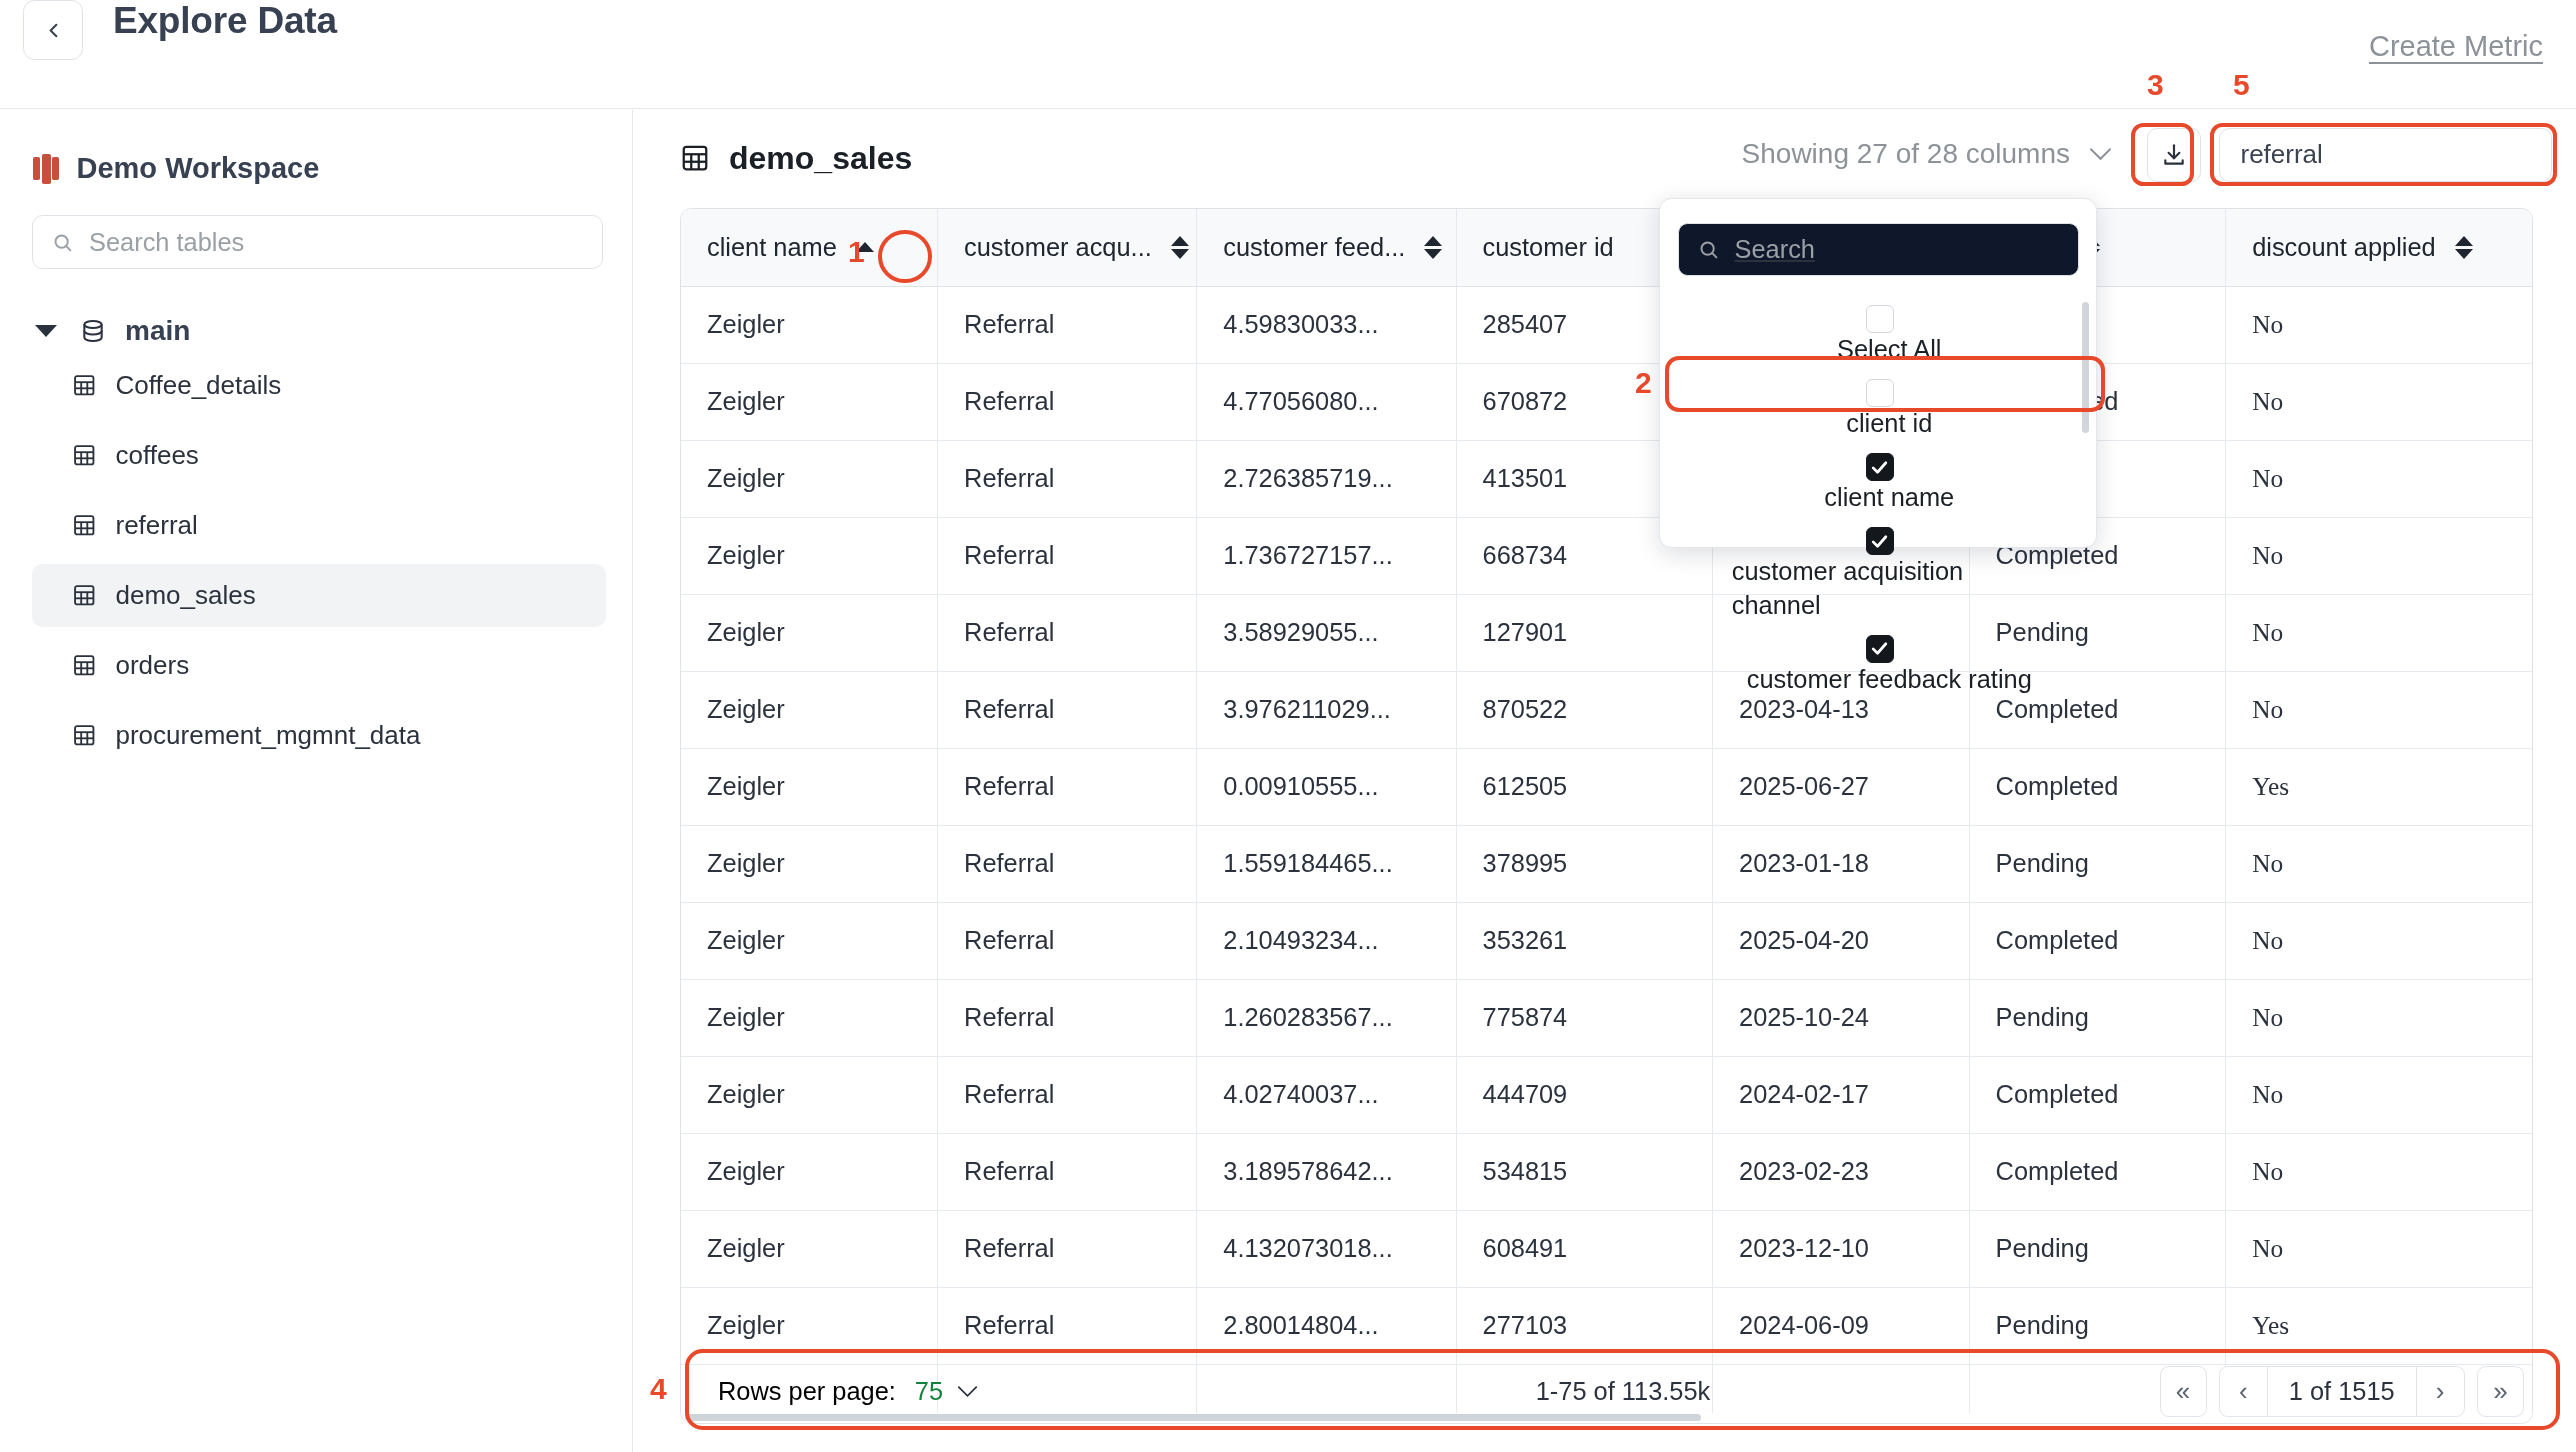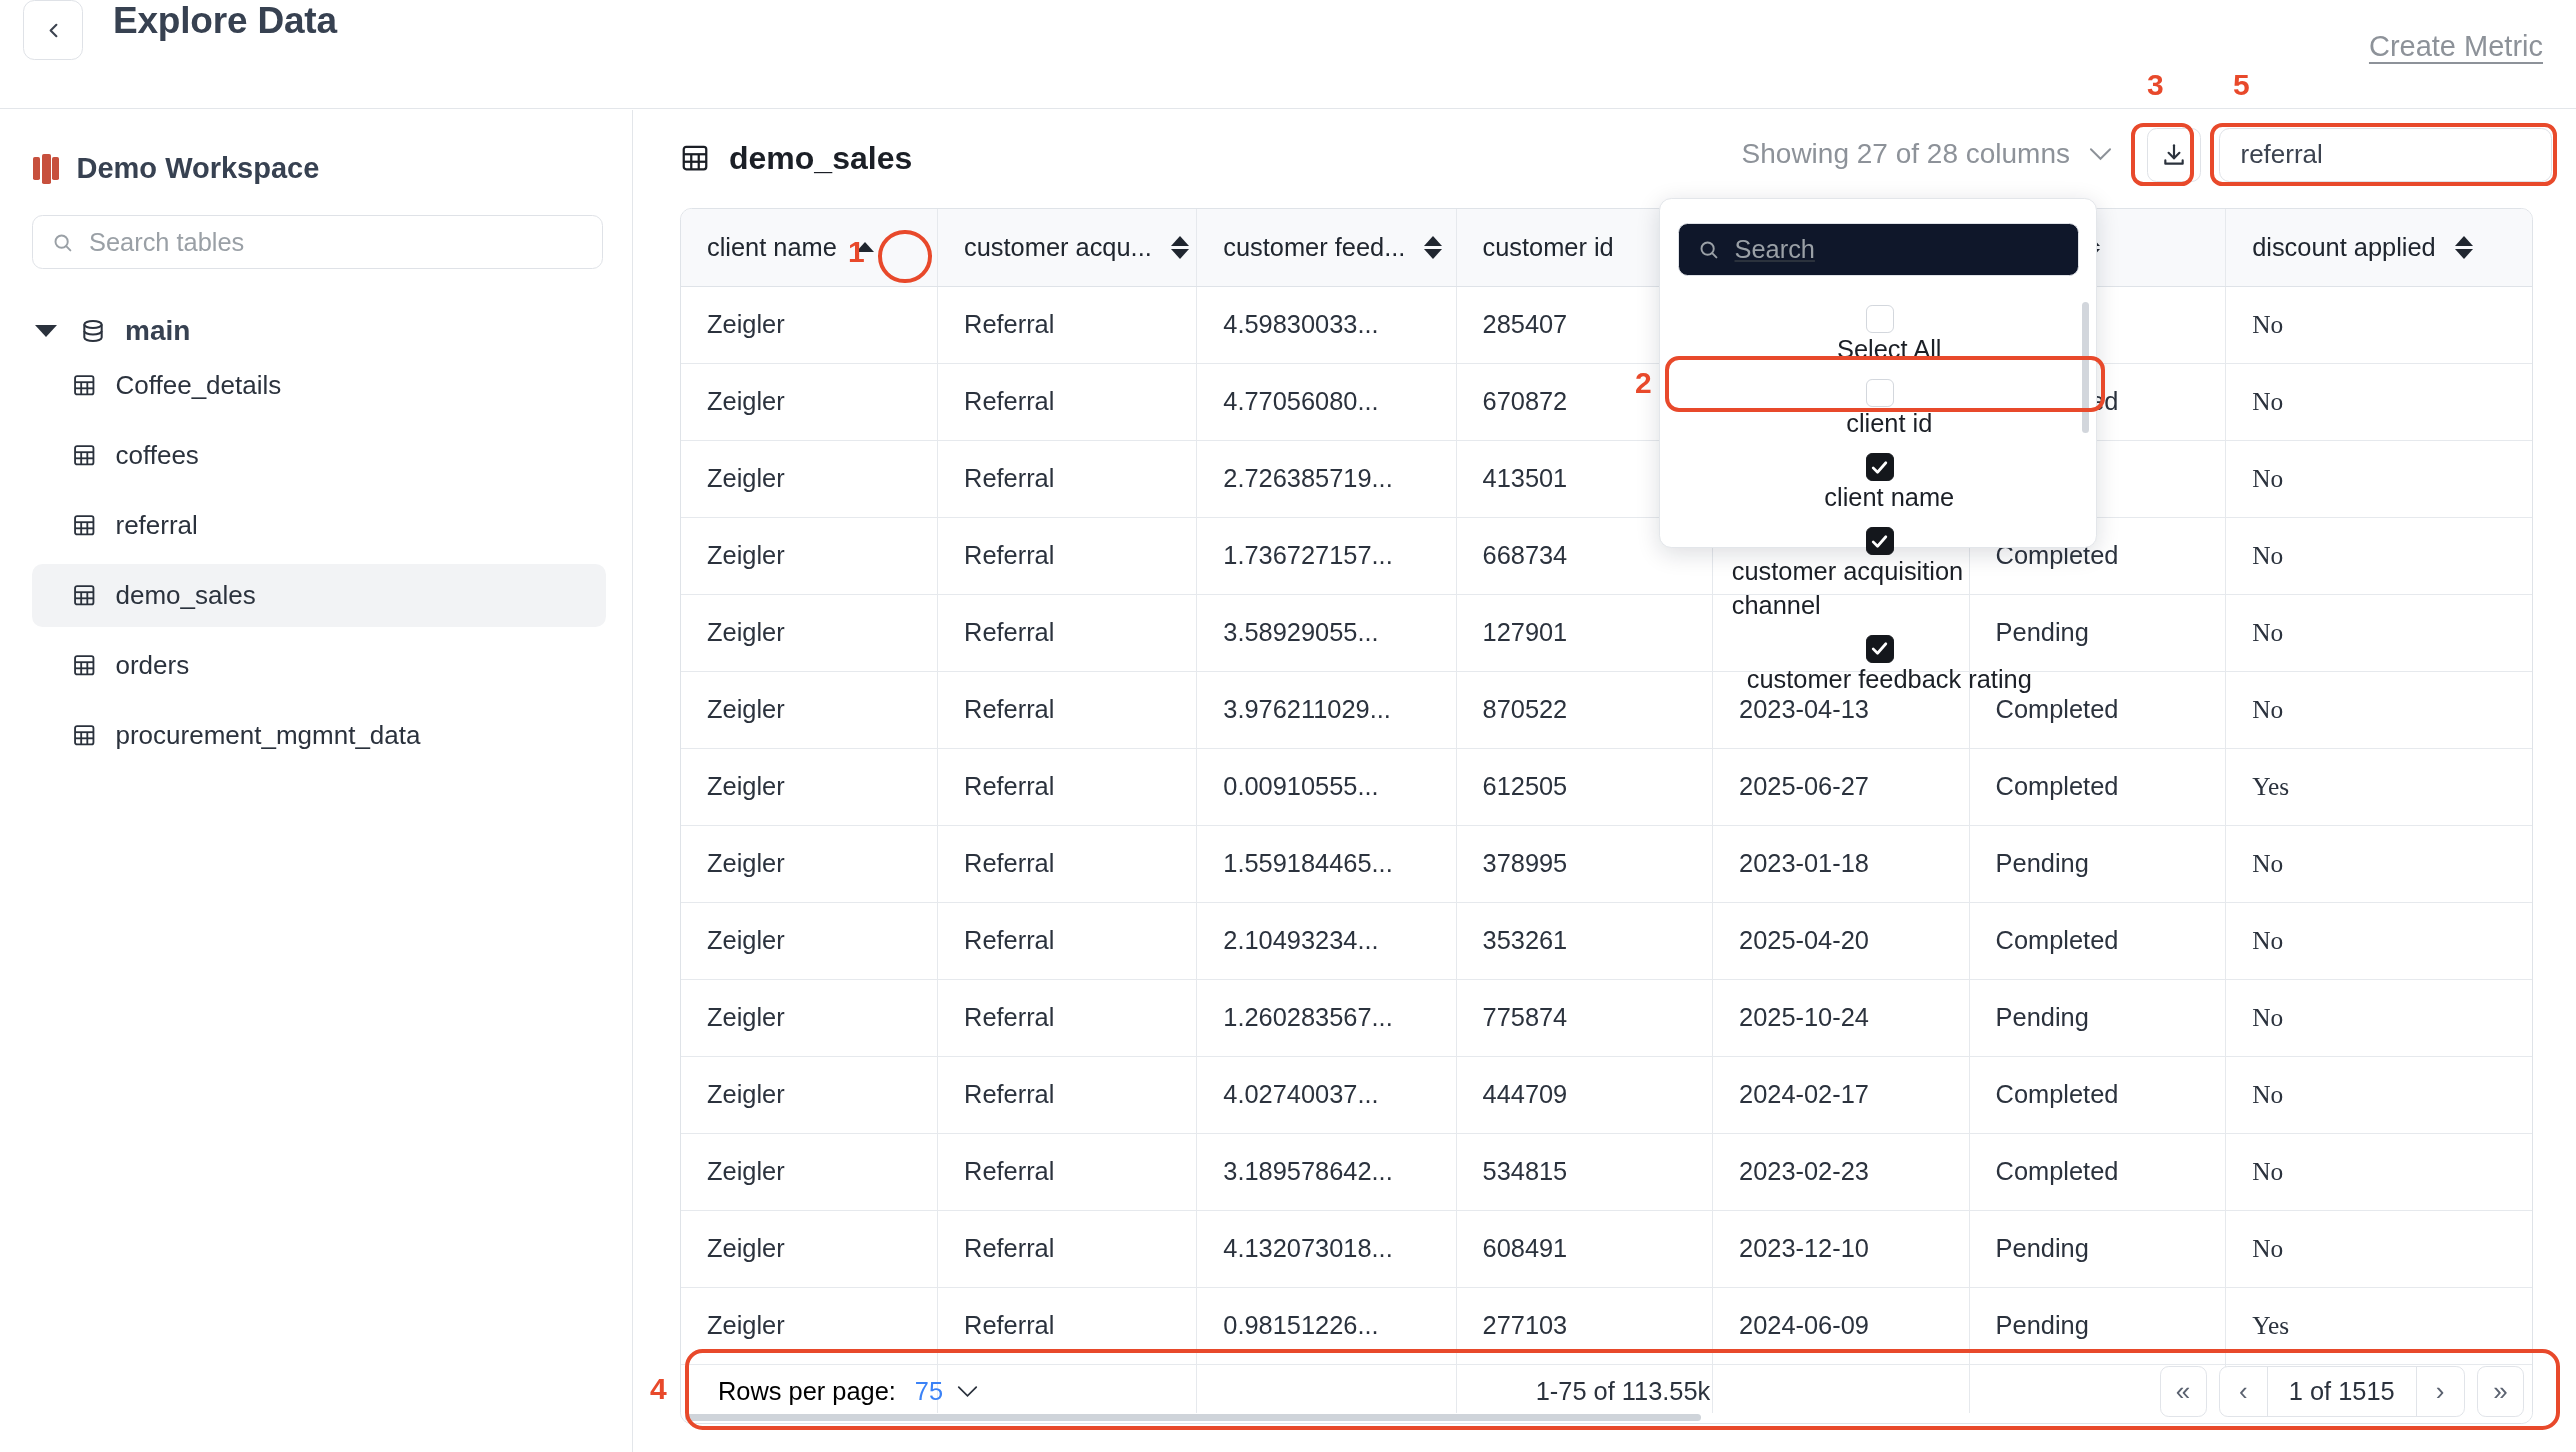--- a/index.html
+++ b/index.html
@@ -168,21 +168,21 @@
     background: #d2d6dc; border-radius: 3.5px;
   }
 
   
   #pager {
     position: absolute; left: 692px; top: 1357px; width: 1862px; height: 68px;
     display: flex; align-items: center; z-index: 5;
   }
   #rpp { display: flex; align-items: center; margin-left: 26px; }
   #rpp .lab { font-size: 25.4px; color: #000000; }
-  #rpp .val { margin-left: 19px; font-size: 25.4px; color: #3b82f6; }
+  #rpp .val { margin-left: 19px; font-size: 25.4px; color: #15803d; }
   #rpp .chev { margin-left: 14px; width: 21px; height: 13px; }
   #range { position: absolute; left: 50%; transform: translateX(-50%); font-size: 25.4px; color: #2b323d; }
   #pgnav { position: absolute; right: 30px; display: flex; align-items: center; gap: 12.3px; }
   .pgbtn {
     width: 47px; height: 51px; border: 0.9px solid #e1e4e9; border-radius: 8.8px;
     background: #fff; display: flex; align-items: center; justify-content: center;
     font-size: 26px; color: #5b6270; cursor: pointer;
   }
   #pgmid {
     display: flex; align-items: center; border: 0.9px solid #e1e4e9; border-radius: 8.8px;
@@ -525,21 +525,21 @@
             <td>Referral</td>
             <td>4.132073018...</td>
             <td>608491</td>
             <td>2023-12-10</td>
             <td>Pending</td>
             <td>No</td>
           </tr>
           <tr>
             <td>Zeigler</td>
             <td>Referral</td>
-            <td>0.98151226...</td>
+            <td>2.80014804...</td>
             <td>277103</td>
             <td>2024-06-09</td>
             <td>Pending</td>
             <td>Yes</td>
           </tr>
           <tr>
             <td></td>
             <td></td>
             <td></td>
             <td></td>

